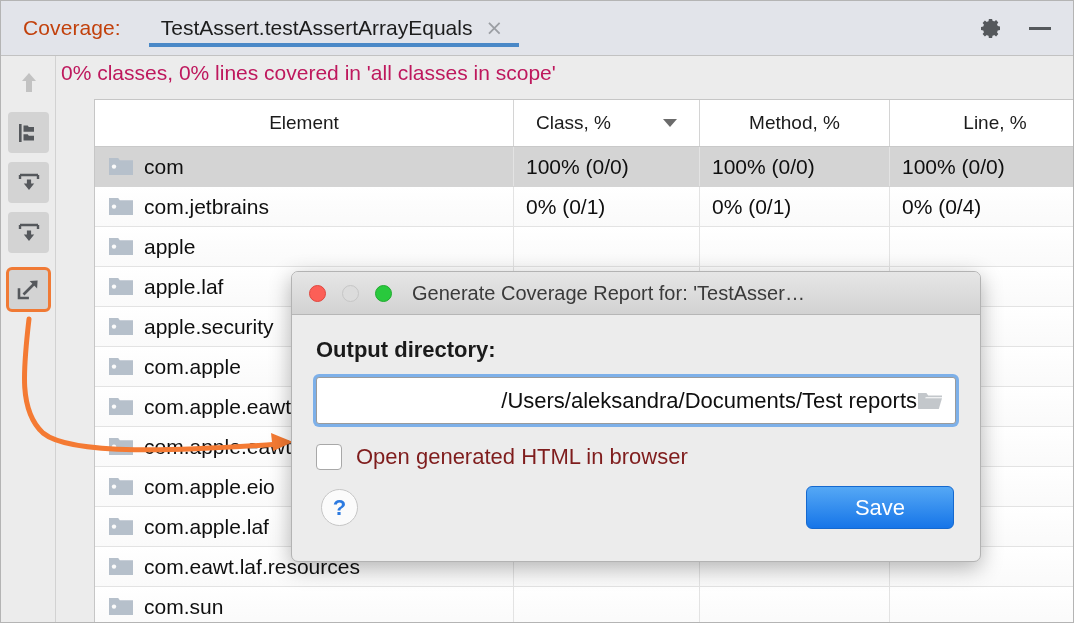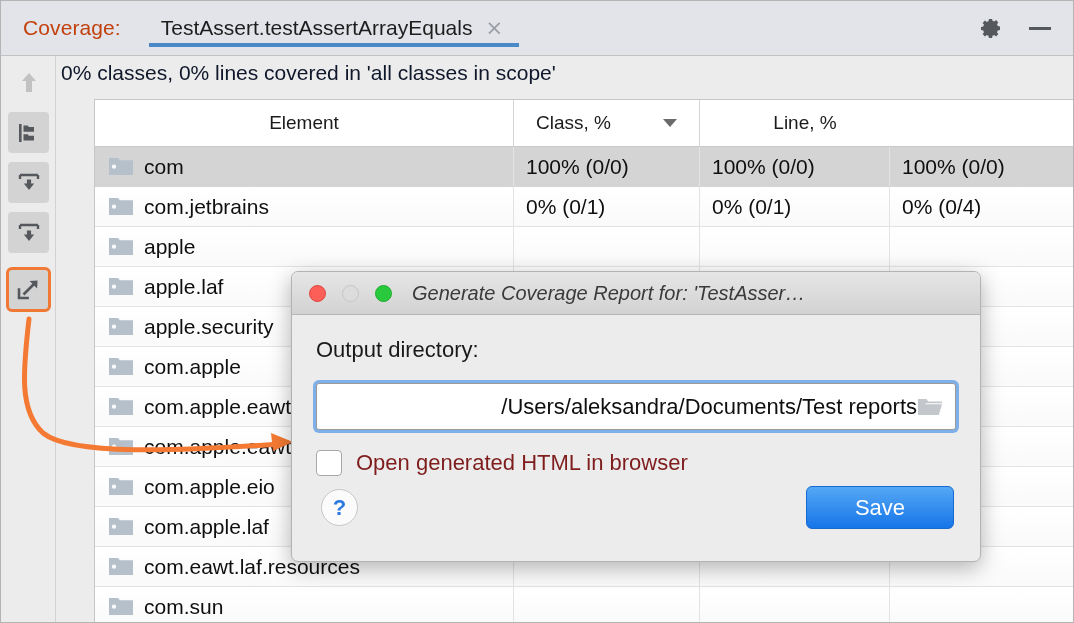--- a/index.html
+++ b/index.html
@@ -90,21 +90,21 @@
   }
 
   
   .content {
     position: absolute; left: 55px; top: 55px;
     width: 1019px; height: 568px;
     background: #ececec;
   }
   .summary {
     position: absolute; left: 5px; top: 5px;
-    font-size: 21px; color: #0f172a;
+    font-size: 21px; color: #be185d;
     white-space: nowrap;
   }
 
   
   .table-wrap {
     position: absolute; left: 6px; top: 43px;
     width: 1007px; height: 525px;
     background: #7dd3fc;
     border: 1px solid #c6c6c6;
     overflow: hidden;
@@ -204,26 +204,26 @@
     margin-left: 17px;
   }
   .dot { width: 17px; height: 17px; border-radius: 50%; display:block; cursor: pointer; }
   .dot.red    { background: #fc5f57; border: 1px solid #e0473f; }
   .dot.gray   { background: #dcdcdc; border: 1px solid #c6c6c6; cursor: default; }
   .dot.green  { background: #29c93d; border: 1px solid #20ab2f; }
   .dlg-title {
     margin-left: 20px;
     font-size: 20px; color: #3a3a3a;
     white-space: nowrap;
-    font-style: italic;
   }
   .dlg-body { position: relative; padding: 22px 24px 0 24px; }
   .dlg-label {
     font-size: 22px; color: #1a1a1a;
-    margin-bottom: 20px;
+    margin-bottom: 14px;
+    font-weight: bold;
   }
   .dir-field {
     position: relative;
     height: 47px;
     background: #ffffff;
     border: 1px solid #9b9b9b;
     border-radius: 3px;
     box-shadow: 0 0 0 3px rgba(106,166,233,0.85);
     display: flex; align-items: center;
     padding: 0 12px;
@@ -353,20 +353,23 @@
     <div class="table-wrap">
 
       <div class="thead">
         <div class="th col-element">
           <span>Element</span>
         </div>
         <div class="th col-class">
           <span>Class, %</span>
           <span class="sort-caret"></span>
         </div>
+        <div class="th col-method">
+          <span>Method, %</span>
+        </div>
         <div class="th col-line">
           <span>Line, %</span>
         </div>
       </div>
 
       <div id="tbody">
           <div class="trow selected">
             <div class="td col-element element">
               <svg class="folder-icon" viewBox="0 0 24 19">
                 <path fill="#b6c0cb" d="M0 1h9.2l1.6 2.3H24V18H0z"></path>

